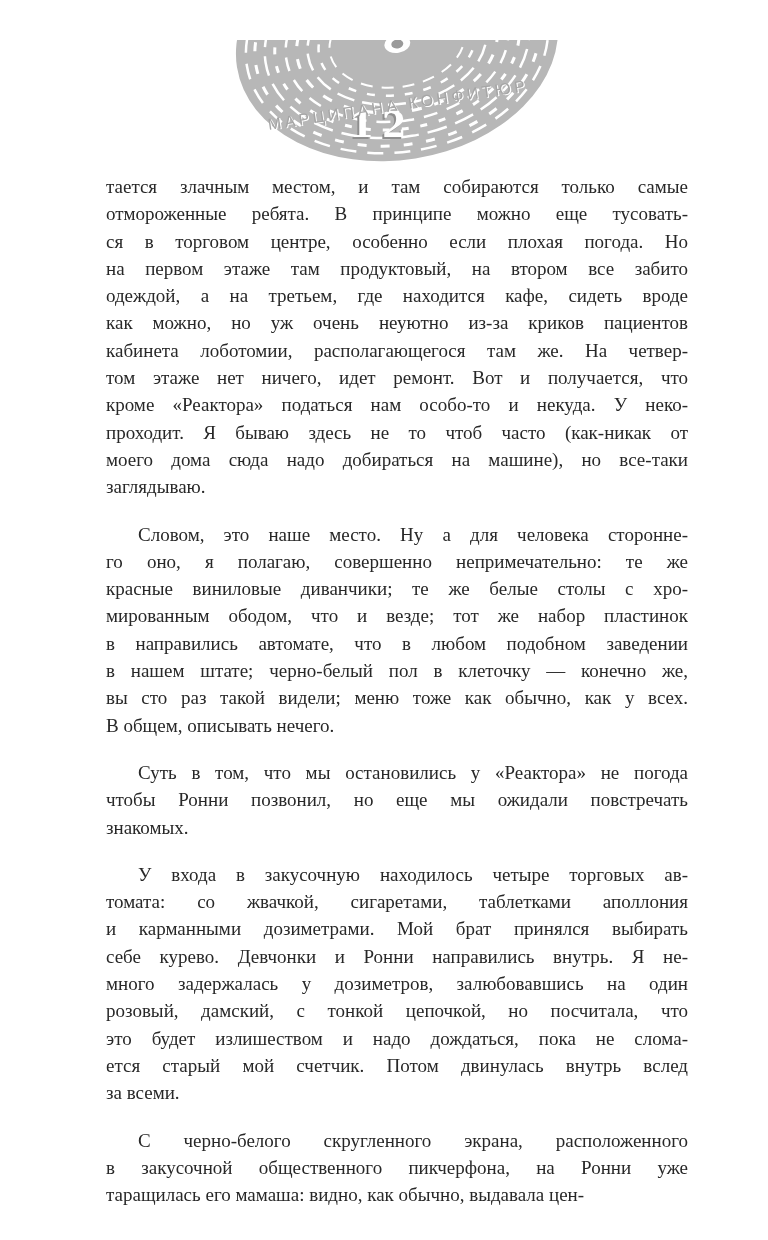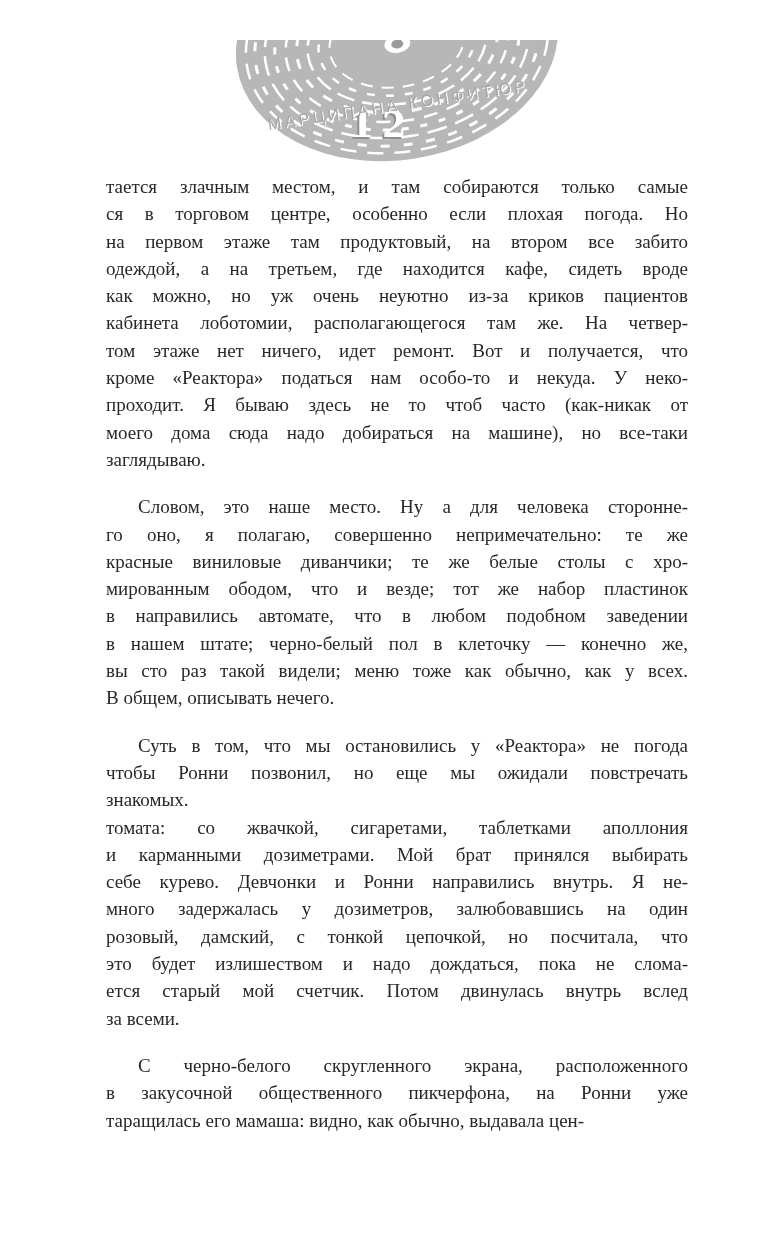--- a/index.html
+++ b/index.html
@@ -90,20 +90,21 @@
       <text x="155" y="99" text-anchor="middle" font-family="DejaVu Serif, serif" font-size="35" font-weight="bold" letter-spacing="8" fill="#8f8f8f">12</text>
       <text x="157" y="97" text-anchor="middle" font-family="DejaVu Serif, serif" font-size="35" font-weight="bold" letter-spacing="8" fill="#ffffff">12</text>
     </svg>
   </div>
 
   <div class="author-name">МАРЦИПАНА КОНФИТЮР</div>
 
   <div class="text-block">
       <div class="para">
         <div class="line">тается злачным местом, и там собираются только самые</div>
+        <div class="line">отмороженные ребята. В принципе можно еще тусовать-</div>
         <div class="line">ся в торговом центре, особенно если плохая погода. Но</div>
         <div class="line">на первом этаже там продуктовый, на втором все забито</div>
         <div class="line">одеждой, а на третьем, где находится кафе, сидеть вроде</div>
         <div class="line">как можно, но уж очень неуютно из-за криков пациентов</div>
         <div class="line">кабинета лоботомии, располагающегося там же. На четвер-</div>
         <div class="line">том этаже нет ничего, идет ремонт. Вот и получается, что</div>
         <div class="line">кроме «Реактора» податься нам особо-то и некуда. У неко-</div>
         <div class="line">проходит. Я бываю здесь не то чтоб часто (как-никак от</div>
         <div class="line">моего дома сюда надо добираться на машине), но все-таки</div>
         <div class="line last">заглядываю.</div>
@@ -117,20 +118,21 @@
         <div class="line">в нашем штате; черно-белый пол в клеточку — конечно же,</div>
         <div class="line">вы сто раз такой видели; меню тоже как обычно, как у всех.</div>
         <div class="line last">В общем, описывать нечего.</div>
       </div>
       <div class="para">
         <div class="line indent">Суть в том, что мы остановились у «Реактора» не погода</div>
         <div class="line">чтобы Ронни позвонил, но еще мы ожидали повстречать</div>
         <div class="line last">знакомых.</div>
       </div>
       <div class="para">
+        <div class="line indent">У входа в закусочную находилось четыре торговых ав-</div>
         <div class="line">томата: со жвачкой, сигаретами, таблетками аполлония</div>
         <div class="line">и карманными дозиметрами. Мой брат принялся выбирать</div>
         <div class="line">себе курево. Девчонки и Ронни направились внутрь. Я не-</div>
         <div class="line">много задержалась у дозиметров, залюбовавшись на один</div>
         <div class="line">розовый, дамский, с тонкой цепочкой, но посчитала, что</div>
         <div class="line">это будет излишеством и надо дождаться, пока не слома-</div>
         <div class="line">ется старый мой счетчик. Потом двинулась внутрь вслед</div>
         <div class="line last">за всеми.</div>
       </div>
       <div class="para">

